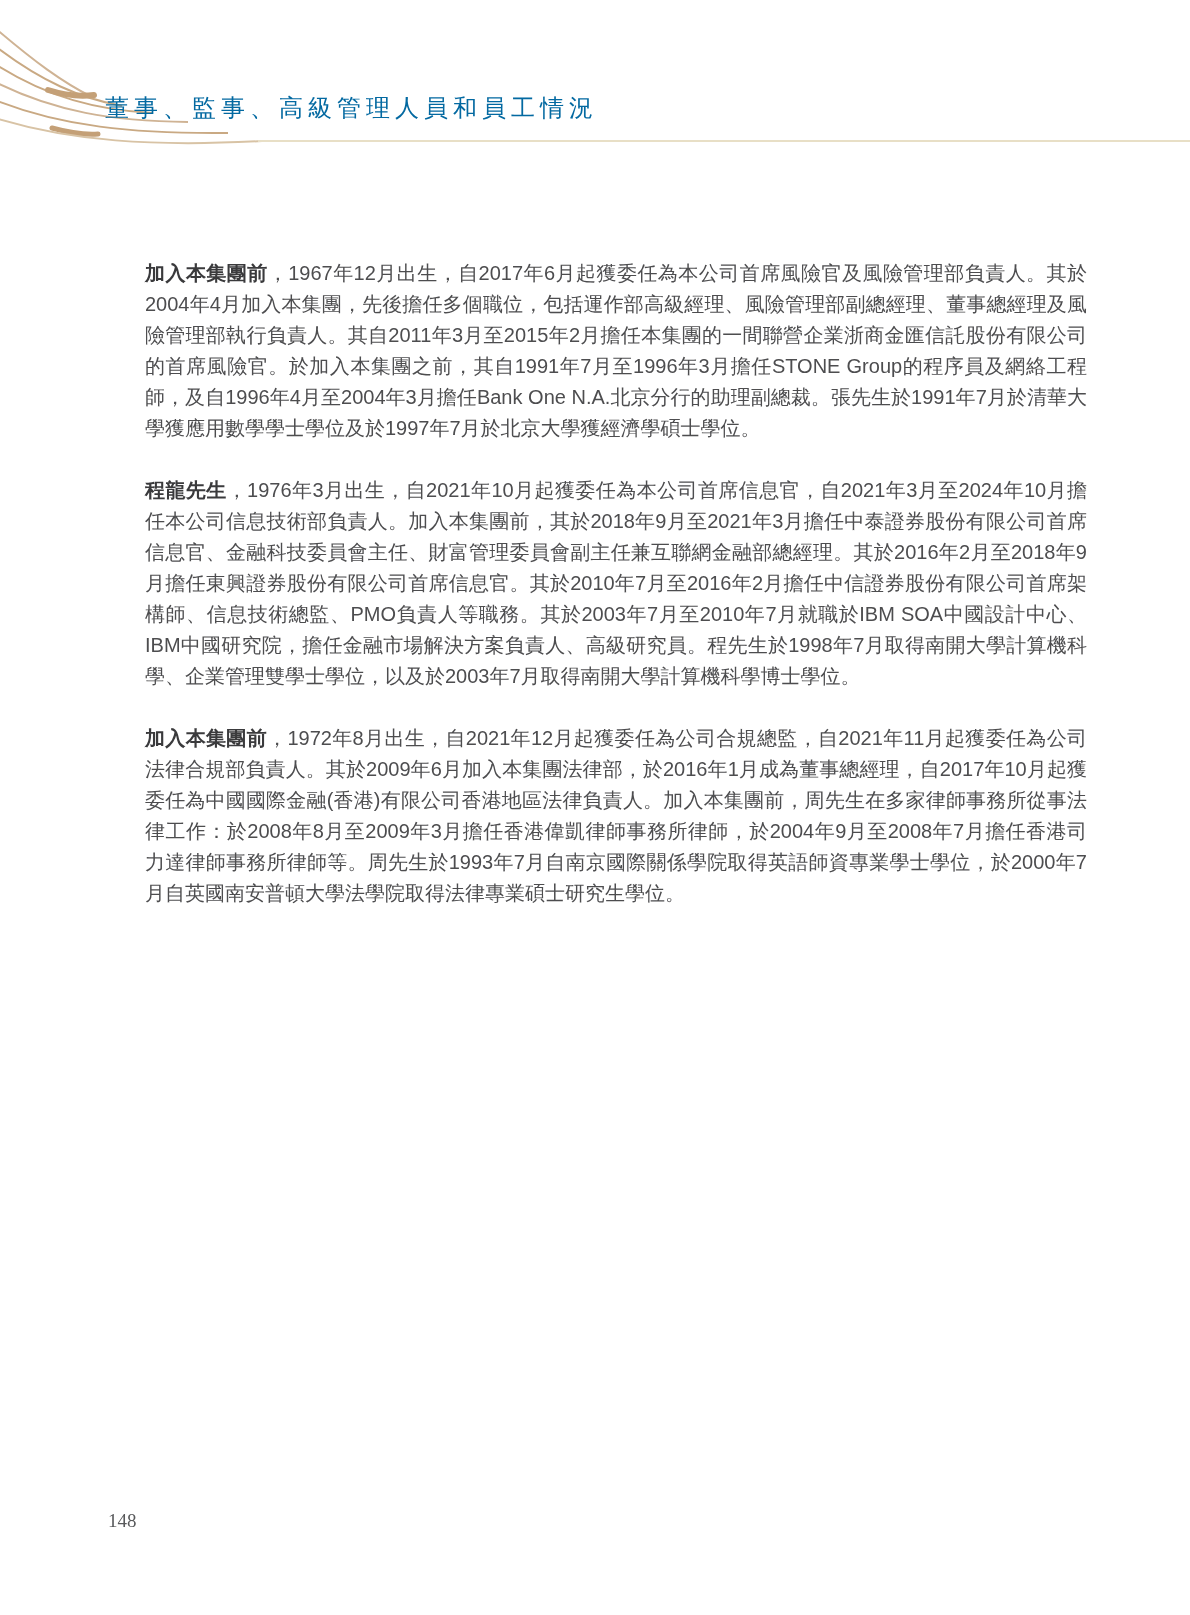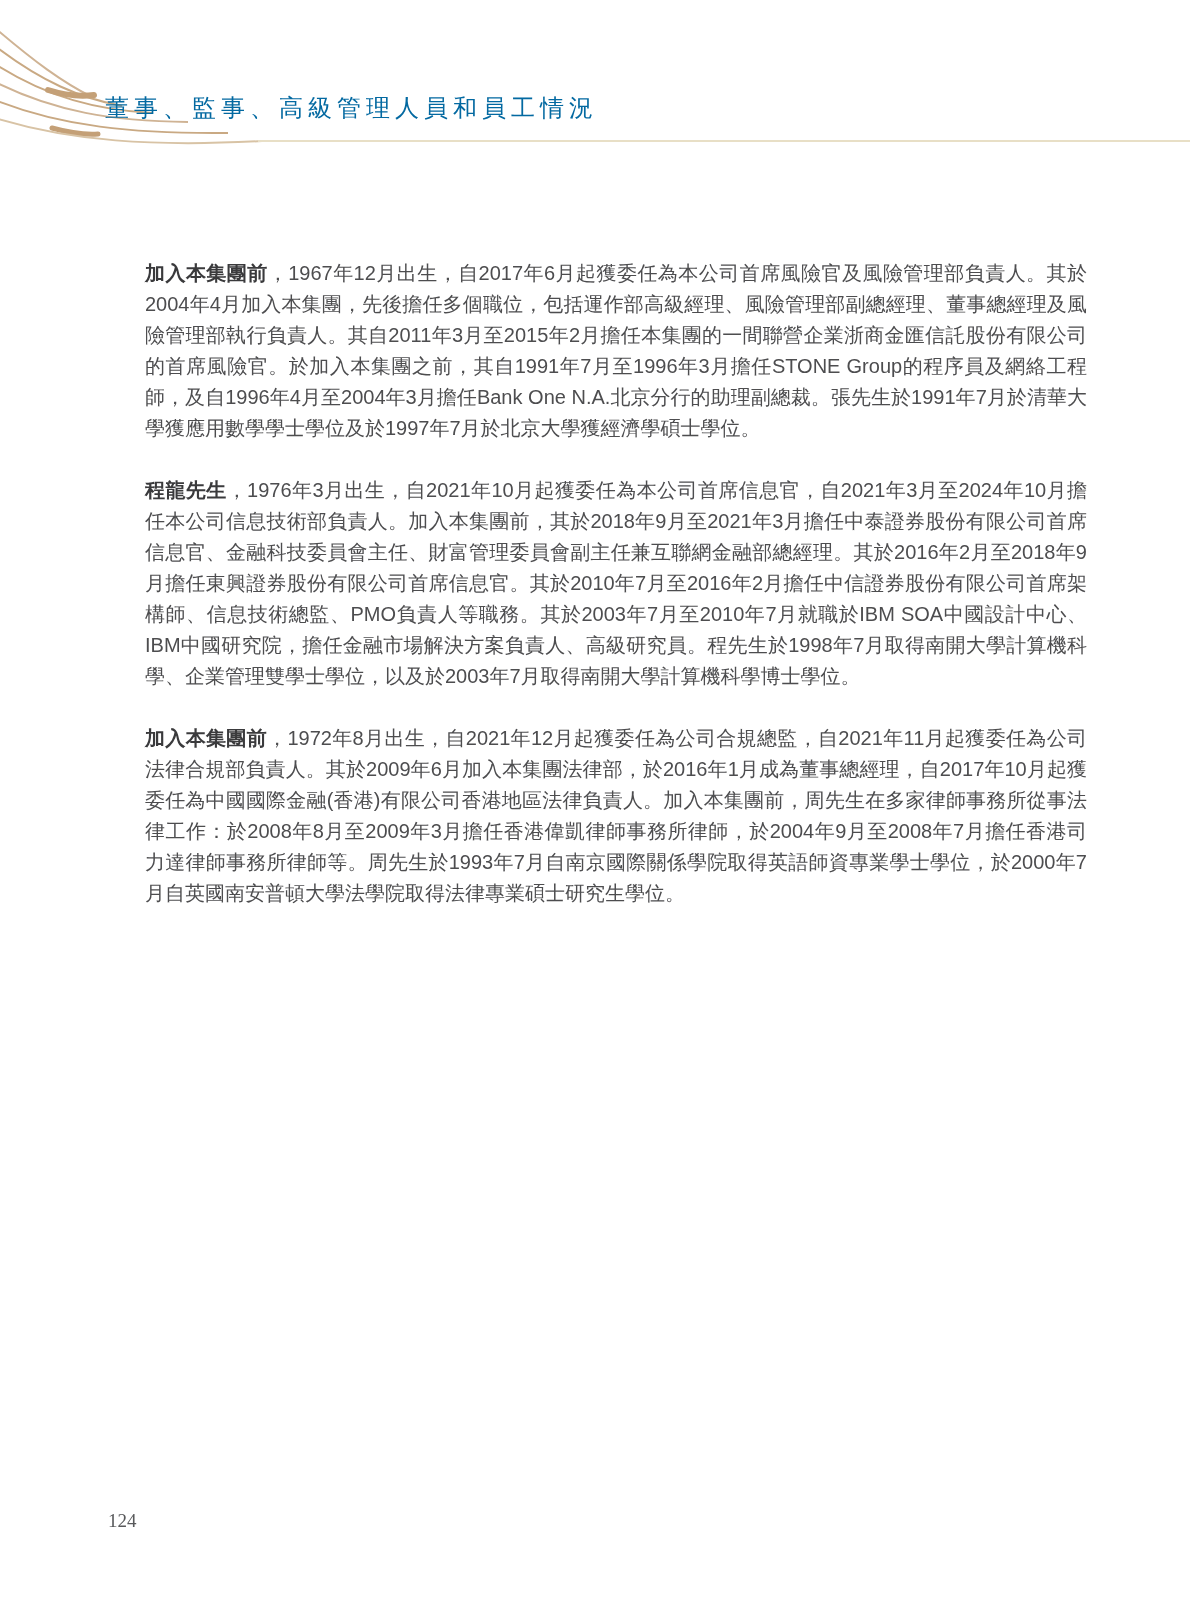--- a/index.html
+++ b/index.html
@@ -96,13 +96,13 @@
 <div class="content">
 
   <p class="bio"><span class="bio-name">加入本集團前</span><span>，1967年12月出生，自2017年6月起獲委任為本公司首席風險官及風險管理部負責人。其於2004年4月加入本集團，先後擔任多個職位，包括運作部高級經理、風險管理部副總經理、董事總經理及風險管理部執行負責人。其自2011年3月至2015年2月擔任本集團的一間聯營企業浙商金匯信託股份有限公司的首席風險官。於加入本集團之前，其自1991年7月至1996年3月擔任STONE Group的程序員及網絡工程師，及自1996年4月至2004年3月擔任Bank One N.A.北京分行的助理副總裁。張先生於1991年7月於清華大學獲應用數學學士學位及於1997年7月於北京大學獲經濟學碩士學位。</span></p>
 
   <p class="bio"><span class="bio-name">程龍先生</span><span>，1976年3月出生，自2021年10月起獲委任為本公司首席信息官，自2021年3月至2024年10月擔任本公司信息技術部負責人。加入本集團前，其於2018年9月至2021年3月擔任中泰證券股份有限公司首席信息官、金融科技委員會主任、財富管理委員會副主任兼互聯網金融部總經理。其於2016年2月至2018年9月擔任東興證券股份有限公司首席信息官。其於2010年7月至2016年2月擔任中信證券股份有限公司首席架構師、信息技術總監、PMO負責人等職務。其於2003年7月至2010年7月就職於IBM SOA中國設計中心、IBM中國研究院，擔任金融市場解決方案負責人、高級研究員。程先生於1998年7月取得南開大學計算機科學、企業管理雙學士學位，以及於2003年7月取得南開大學計算機科學博士學位。</span></p>
 
   <p class="bio"><span class="bio-name">加入本集團前</span><span>，1972年8月出生，自2021年12月起獲委任為公司合規總監，自2021年11月起獲委任為公司法律合規部負責人。其於2009年6月加入本集團法律部，於2016年1月成為董事總經理，自2017年10月起獲委任為中國國際金融(香港)有限公司香港地區法律負責人。加入本集團前，周先生在多家律師事務所從事法律工作：於2008年8月至2009年3月擔任香港偉凱律師事務所律師，於2004年9月至2008年7月擔任香港司力達律師事務所律師等。周先生於1993年7月自南京國際關係學院取得英語師資專業學士學位，於2000年7月自英國南安普頓大學法學院取得法律專業碩士研究生學位。</span></p>
 
 </div>
 
-<div class="page-number">124</div>
+<div class="page-number">148</div>
 
 </body></html>

